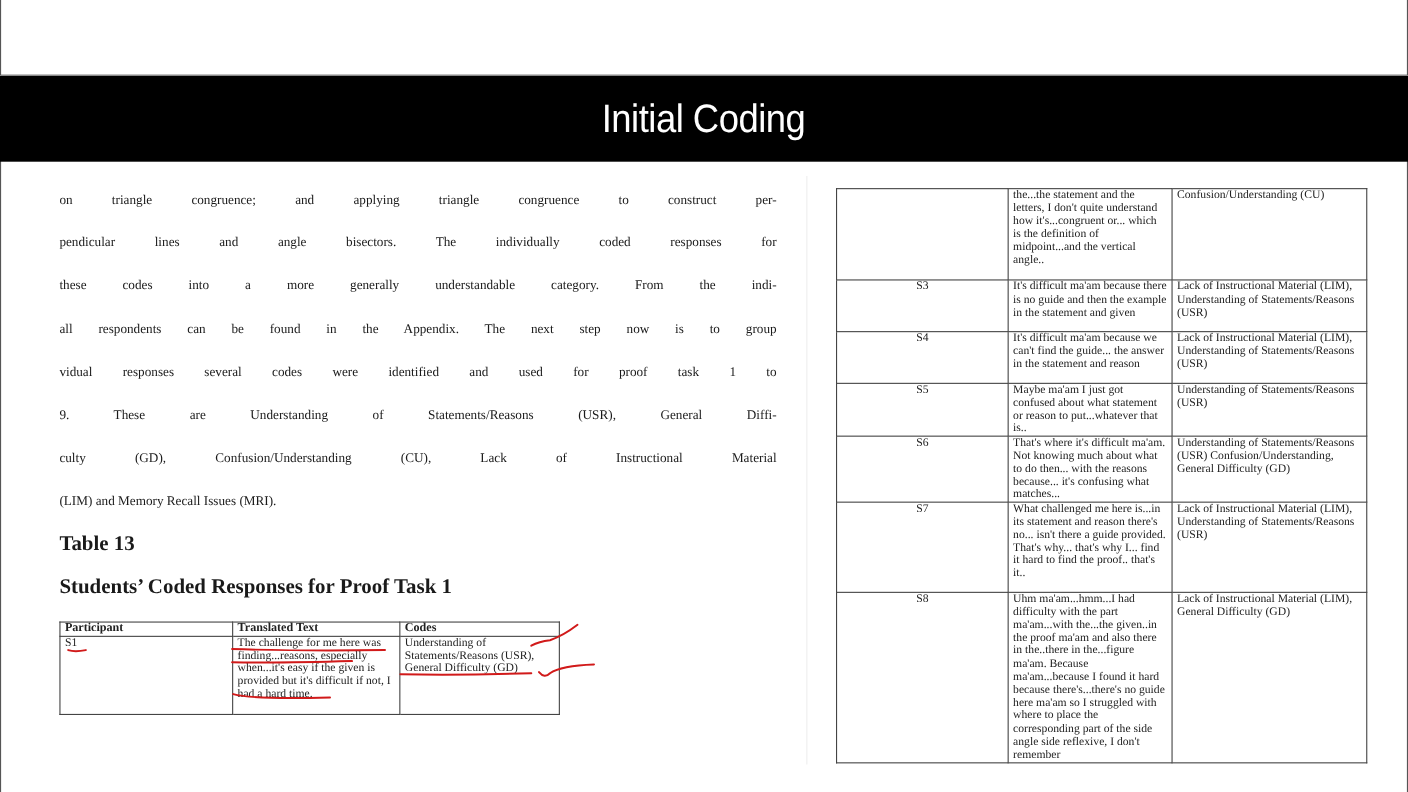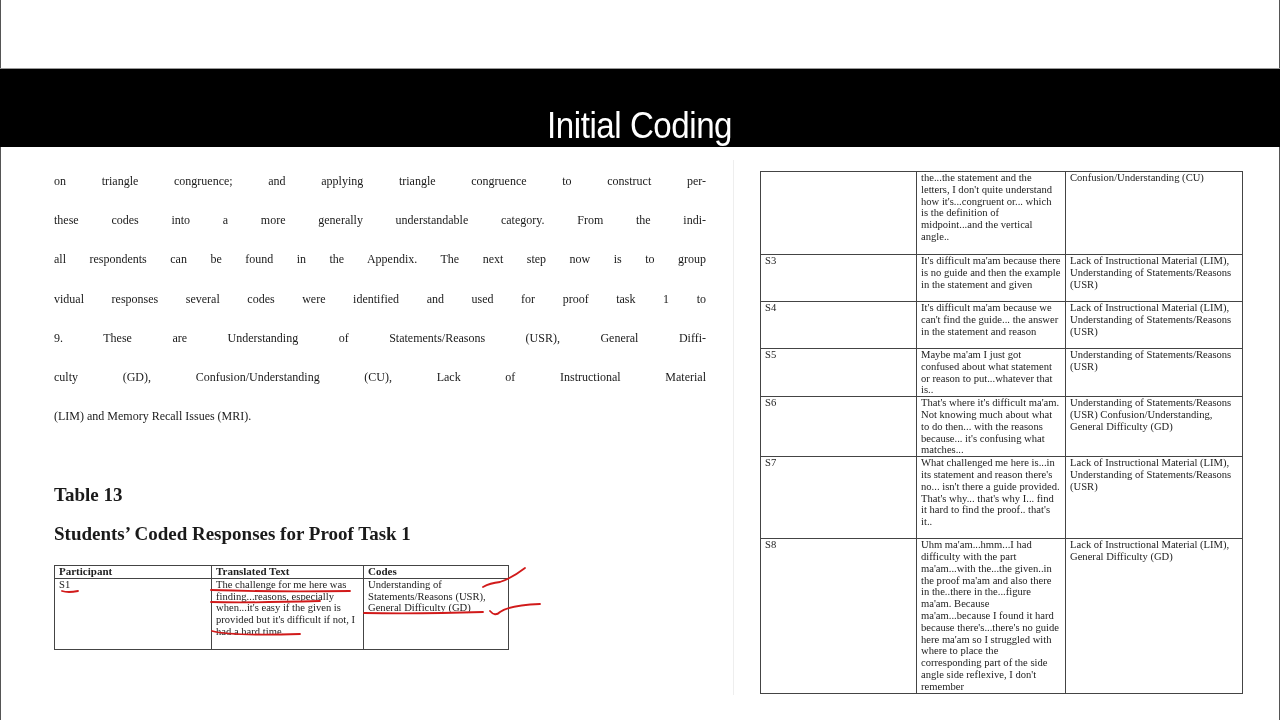--- a/index.html
+++ b/index.html
@@ -6,21 +6,21 @@
   body {
     width: 1280px; height: 720px; overflow: hidden; position: relative;
     background: #ffffff;
     font-family: "Liberation Serif", serif;
     color: #1a1a1a;
   }
   .frame-left { position: absolute; left: 0; top: 0; width: 1px; height: 720px; background: #555; }
   .frame-right { position: absolute; left: 1279px; top: 0; width: 1px; height: 720px; background: #555; }
   .title-bar {
     position: absolute; left: 0; top: 68px; width: 1280px; height: 78px;
-    background: #000000; display: flex; align-items: flex-end; justify-content: center;
+    background: #000000; display: flex; align-items: center; justify-content: center;
     border-top: 1px solid #999;
   }
   .title-text {
     color: #ffffff; font-family: "Liberation Sans", sans-serif;
     font-size: 36px; letter-spacing: -0.5px; transform: scaleX(0.92);
   }
   .left-page { position: absolute; left: 54px; top: 162px; width: 652px; }
   .para p {
     margin: 0; font-size: 12px; line-height: 39.2px; height: 39.2px;
     white-space: nowrap; text-align: justify; text-align-last: justify;
@@ -33,36 +33,37 @@
     border-collapse: collapse; font-family: "Liberation Serif", serif;
     font-size: 10.6px; line-height: 11.8px; color: #222;
   }
   table.coded td, table.coded th {
     border: 1px solid #444; vertical-align: top; padding: 0 4px; text-align: left;
   }
   table.coded th { font-weight: bold; font-size: 11px; }
   .tbl1 { position: absolute; left: 54px; top: 565px; width: 455px; }
   .tbl1 td.c1 { width: 148px; } .tbl1 td.c2 { width: 143px; }
   .tbl2 { position: absolute; left: 760px; top: 171px; width: 483px; }
-  .tbl2 td.c1 { width: 147px; } .tbl2 td.c2 { width: 140px; }
+  .tbl2 td.c1 { width: 147px; text-align: center; } .tbl2 td.c2 { width: 140px; }
   .divider { position: absolute; left: 733px; top: 160px; width: 1px; height: 535px; background: #eeeeee; }
   .annot { position: absolute; left: 0; top: 0; width: 1280px; height: 720px; pointer-events: none; }
 </style>
 </head>
 <body>
 
 <div class="frame-left"></div>
 <div class="frame-right"></div>
 
 <div class="title-bar">
   <span class="title-text">Initial Coding</span>
 </div>
 
 <div class="left-page para">
   <p>on triangle congruence; and applying triangle congruence to construct per-</p>
+  <p>pendicular lines and angle bisectors. The individually coded responses for</p>
   <p>these codes into a more generally understandable category. From the indi-</p>
   <p>all respondents can be found in the Appendix. The next step now is to group</p>
   <p>vidual responses several codes were identified and used for proof task 1 to</p>
   <p>9. These are Understanding of Statements/Reasons (USR), General Diffi-</p>
   <p>culty (GD), Confusion/Understanding (CU), Lack of Instructional Material</p>
   <p class="last">(LIM) and Memory Recall Issues (MRI).</p>
 </div>
 
 <div class="tbl-label table-num">Table 13</div>
 <div class="tbl-label table-title">Students’ Coded Responses for Proof Task 1</div>

